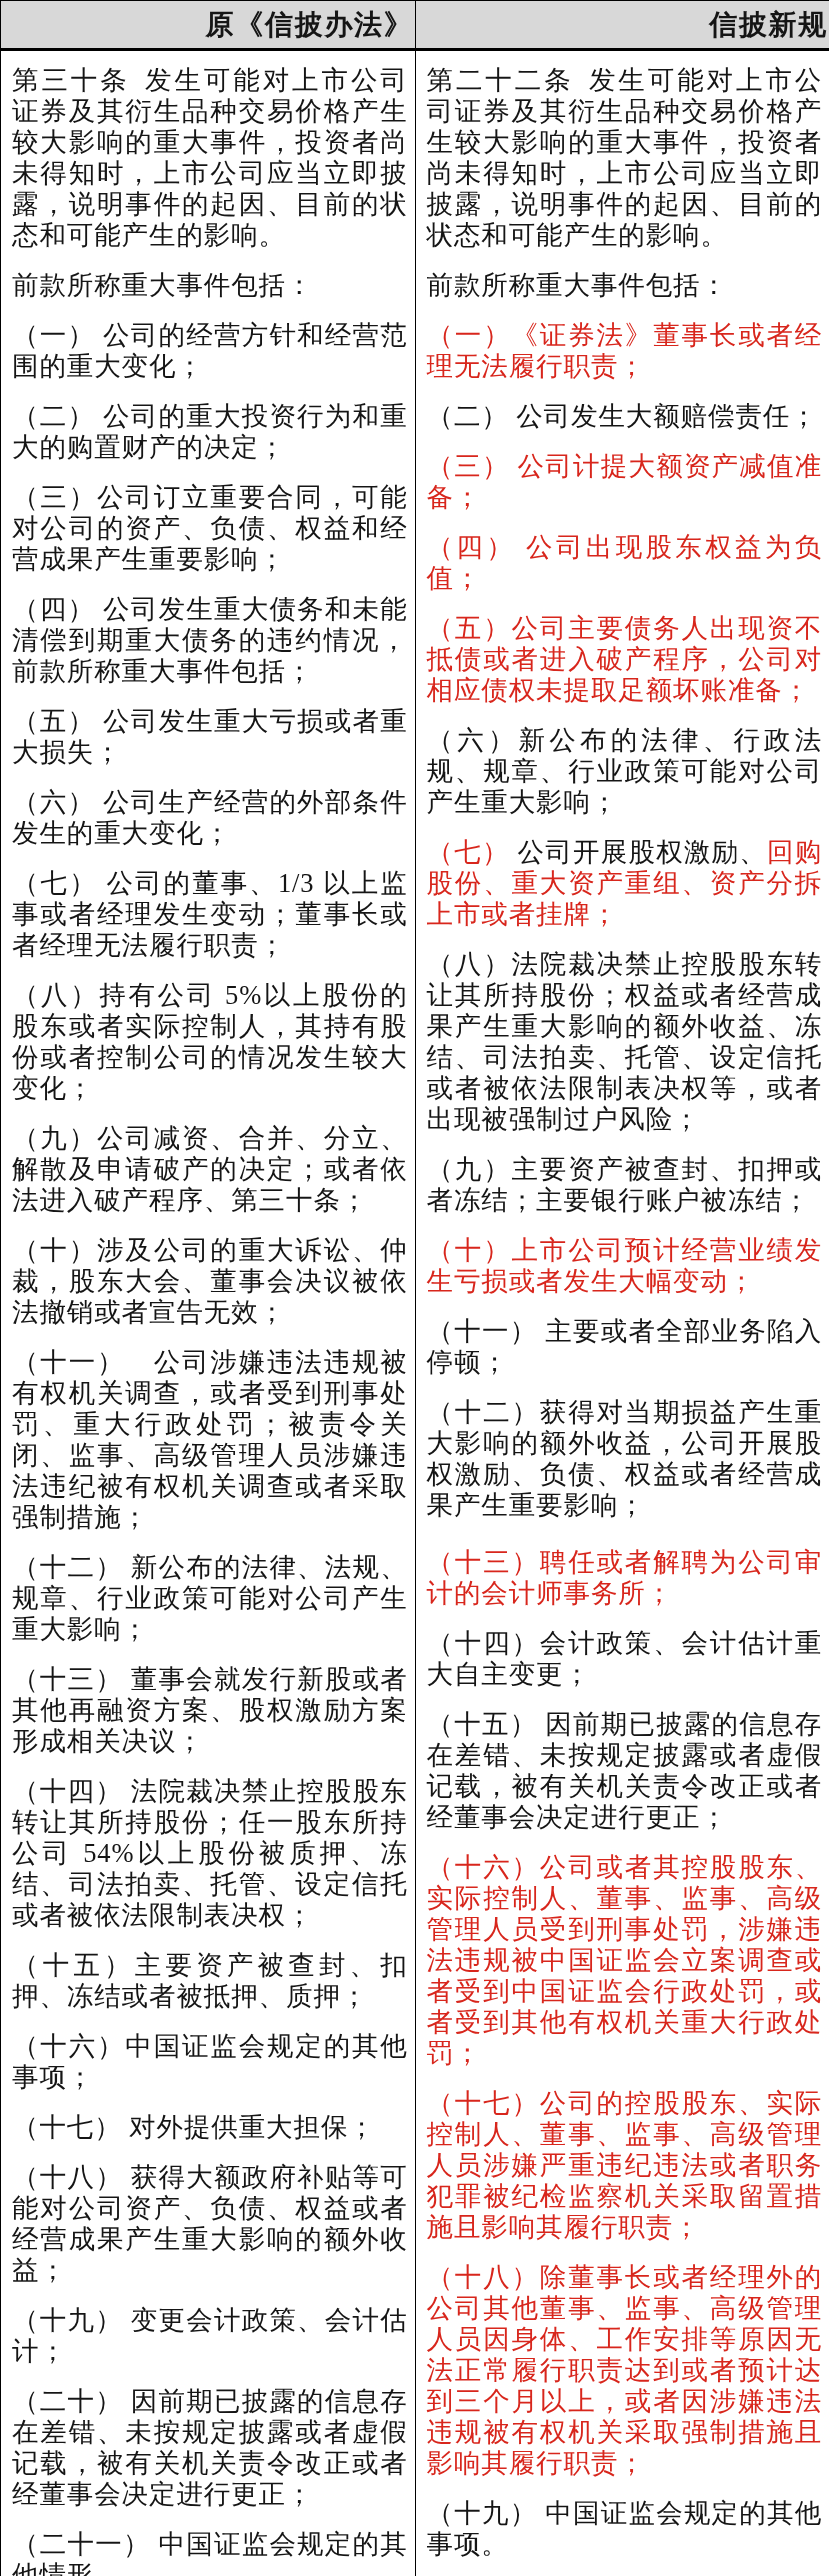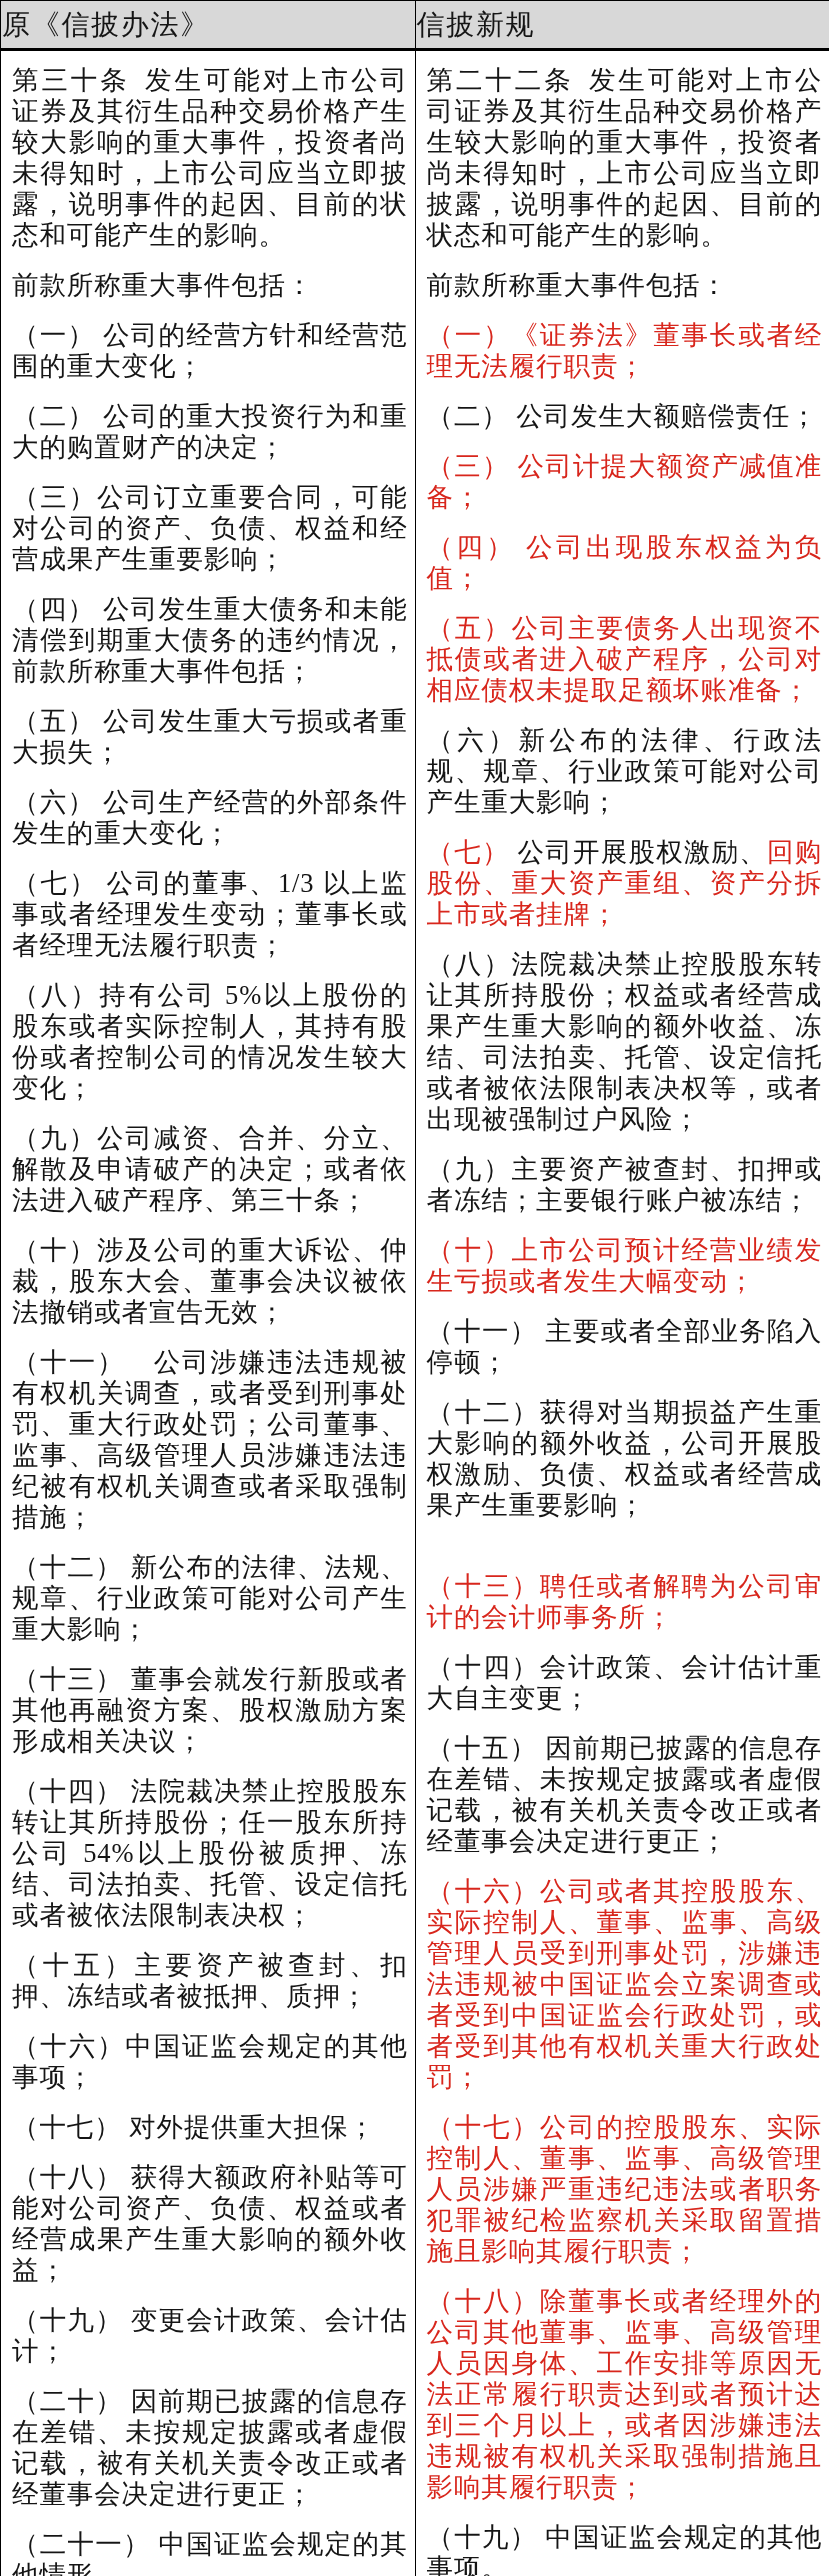--- a/index.html
+++ b/index.html
@@ -21,41 +21,41 @@
     table-layout:fixed;
     background:#ffffff;
   }
   table.cmp, table.cmp th, table.cmp td{
     border:1.7px solid var(--border);
   }
   table.cmp th{
     height:45px;
     background:var(--header-bg);
     font-size:28px;
-    font-weight:normal;
-    text-align:left;
+    font-weight:bold;
+    text-align:right;
     vertical-align:middle;
     border-bottom:3.4px solid var(--border);
     letter-spacing:1.7px;
   }
   table.cmp td{
     vertical-align:top;
     padding:13.7px 6.8px 6.8px 11px;
     overflow:hidden;
   }
   td.row1{height:2326px;}
   .para{
     margin:0 0 19px 0;
     font-size:26.5px;
     line-height:31px;
     letter-spacing:0.9px;
     text-align:justify;
   }
   .para:last-child{margin-bottom:0;}
-  .para.gap-before{margin-top:50px;}
+  .para.gap-before{margin-top:26px;}
   .seg-red{color:var(--red);}
   .seg-term{font-weight:normal;margin-right:0.58em;}
 </style>
 </head>
 <body>
 
 <table class="cmp">
   <colgroup>
     <col style="width:50%">
     <col style="width:50%">
@@ -74,21 +74,21 @@
           <p class="para"><span class="">（一） 公司的经营方针和经营范围的重大变化；</span></p>
           <p class="para"><span class="">（二） 公司的重大投资行为和重大的购置财产的决定；</span></p>
           <p class="para"><span class="">（三）公司订立重要合同，可能对公司的资产、负债、权益和经营成果产生重要影响；</span></p>
           <p class="para"><span class="">（四） 公司发生重大债务和未能清偿到期重大债务的违约情况，前款所称重大事件包括；</span></p>
           <p class="para"><span class="">（五） 公司发生重大亏损或者重大损失；</span></p>
           <p class="para"><span class="">（六） 公司生产经营的外部条件发生的重大变化；</span></p>
           <p class="para"><span class="">（七） 公司的董事、1/3 以上监事或者经理发生变动；董事长或者经理无法履行职责；</span></p>
           <p class="para"><span class="">（八）持有公司 5%以上股份的股东或者实际控制人，其持有股份或者控制公司的情况发生较大变化；</span></p>
           <p class="para"><span class="">（九）公司减资、合并、分立、解散及申请破产的决定；或者依法进入破产程序、第三十条；</span></p>
           <p class="para"><span class="">（十）涉及公司的重大诉讼、仲裁，股东大会、董事会决议被依法撤销或者宣告无效；</span></p>
-          <p class="para"><span class="">（十一）　公司涉嫌违法违规被有权机关调查，或者受到刑事处罚、重大行政处罚；公司董事、监事、高级管理人员涉嫌违法违纪被有权机关调查或者采取强制措施；</span></p>
+          <p class="para"><span class="">（十一）　公司涉嫌违法违规被有权机关调查，或者受到刑事处罚、重大行政处罚；被责令关闭、监事、高级管理人员涉嫌违法违纪被有权机关调查或者采取强制措施；</span></p>
           <p class="para"><span class="">（十二） 新公布的法律、法规、规章、行业政策可能对公司产生重大影响；</span></p>
           <p class="para"><span class="">（十三） 董事会就发行新股或者其他再融资方案、股权激励方案形成相关决议；</span></p>
           <p class="para"><span class="">（十四） 法院裁决禁止控股股东转让其所持股份；任一股东所持公司 54%以上股份被质押、冻结、司法拍卖、托管、设定信托或者被依法限制表决权；</span></p>
           <p class="para"><span class="">（十五）主要资产被查封、扣押、冻结或者被抵押、质押；</span></p>
           <p class="para"><span class="">（十六）中国证监会规定的其他事项；</span></p>
           <p class="para"><span class="">（十七） 对外提供重大担保；</span></p>
           <p class="para"><span class="">（十八） 获得大额政府补贴等可能对公司资产、负债、权益或者经营成果产生重大影响的额外收益；</span></p>
           <p class="para"><span class="">（十九） 变更会计政策、会计估计；</span></p>
           <p class="para"><span class="">（二十） 因前期已披露的信息存在差错、未按规定披露或者虚假记载，被有关机关责令改正或者经董事会决定进行更正；</span></p>
           <p class="para"><span class="">（二十一） 中国证监会规定的其他情形。</span></p>

